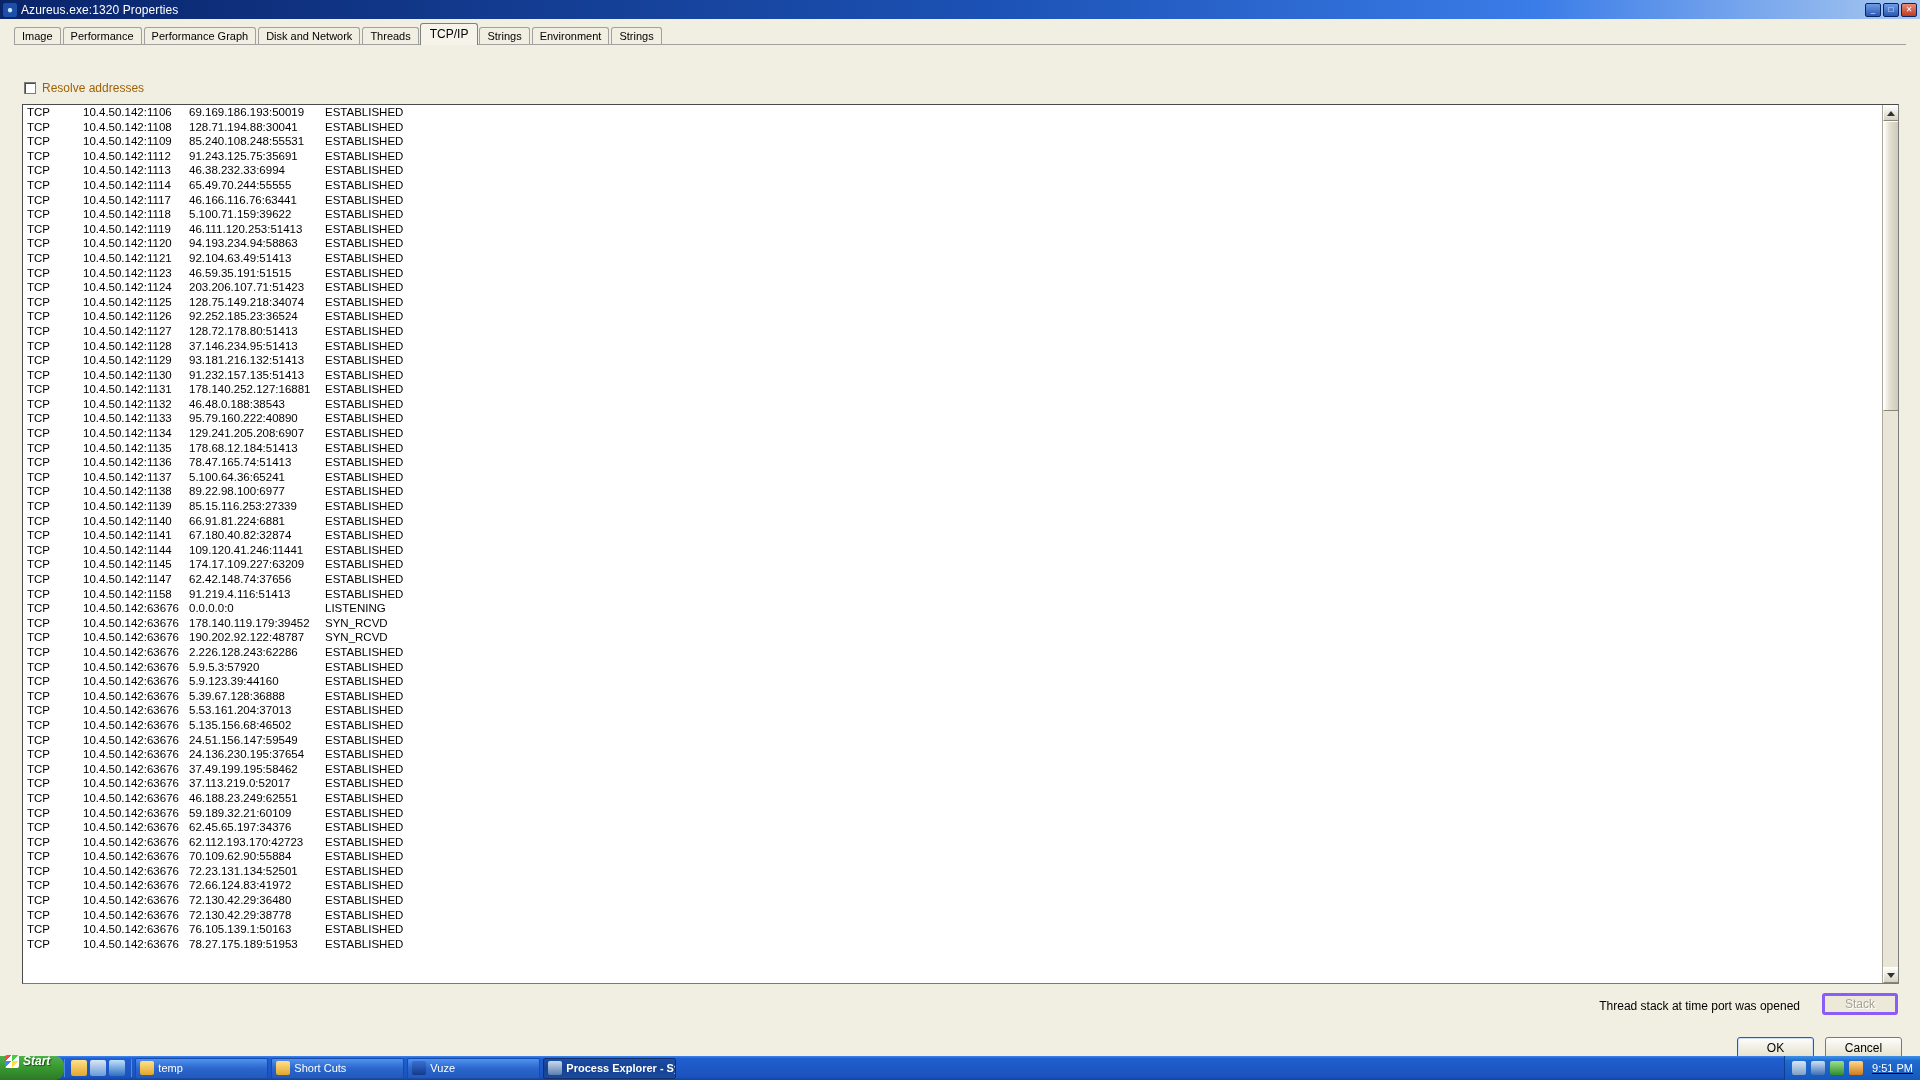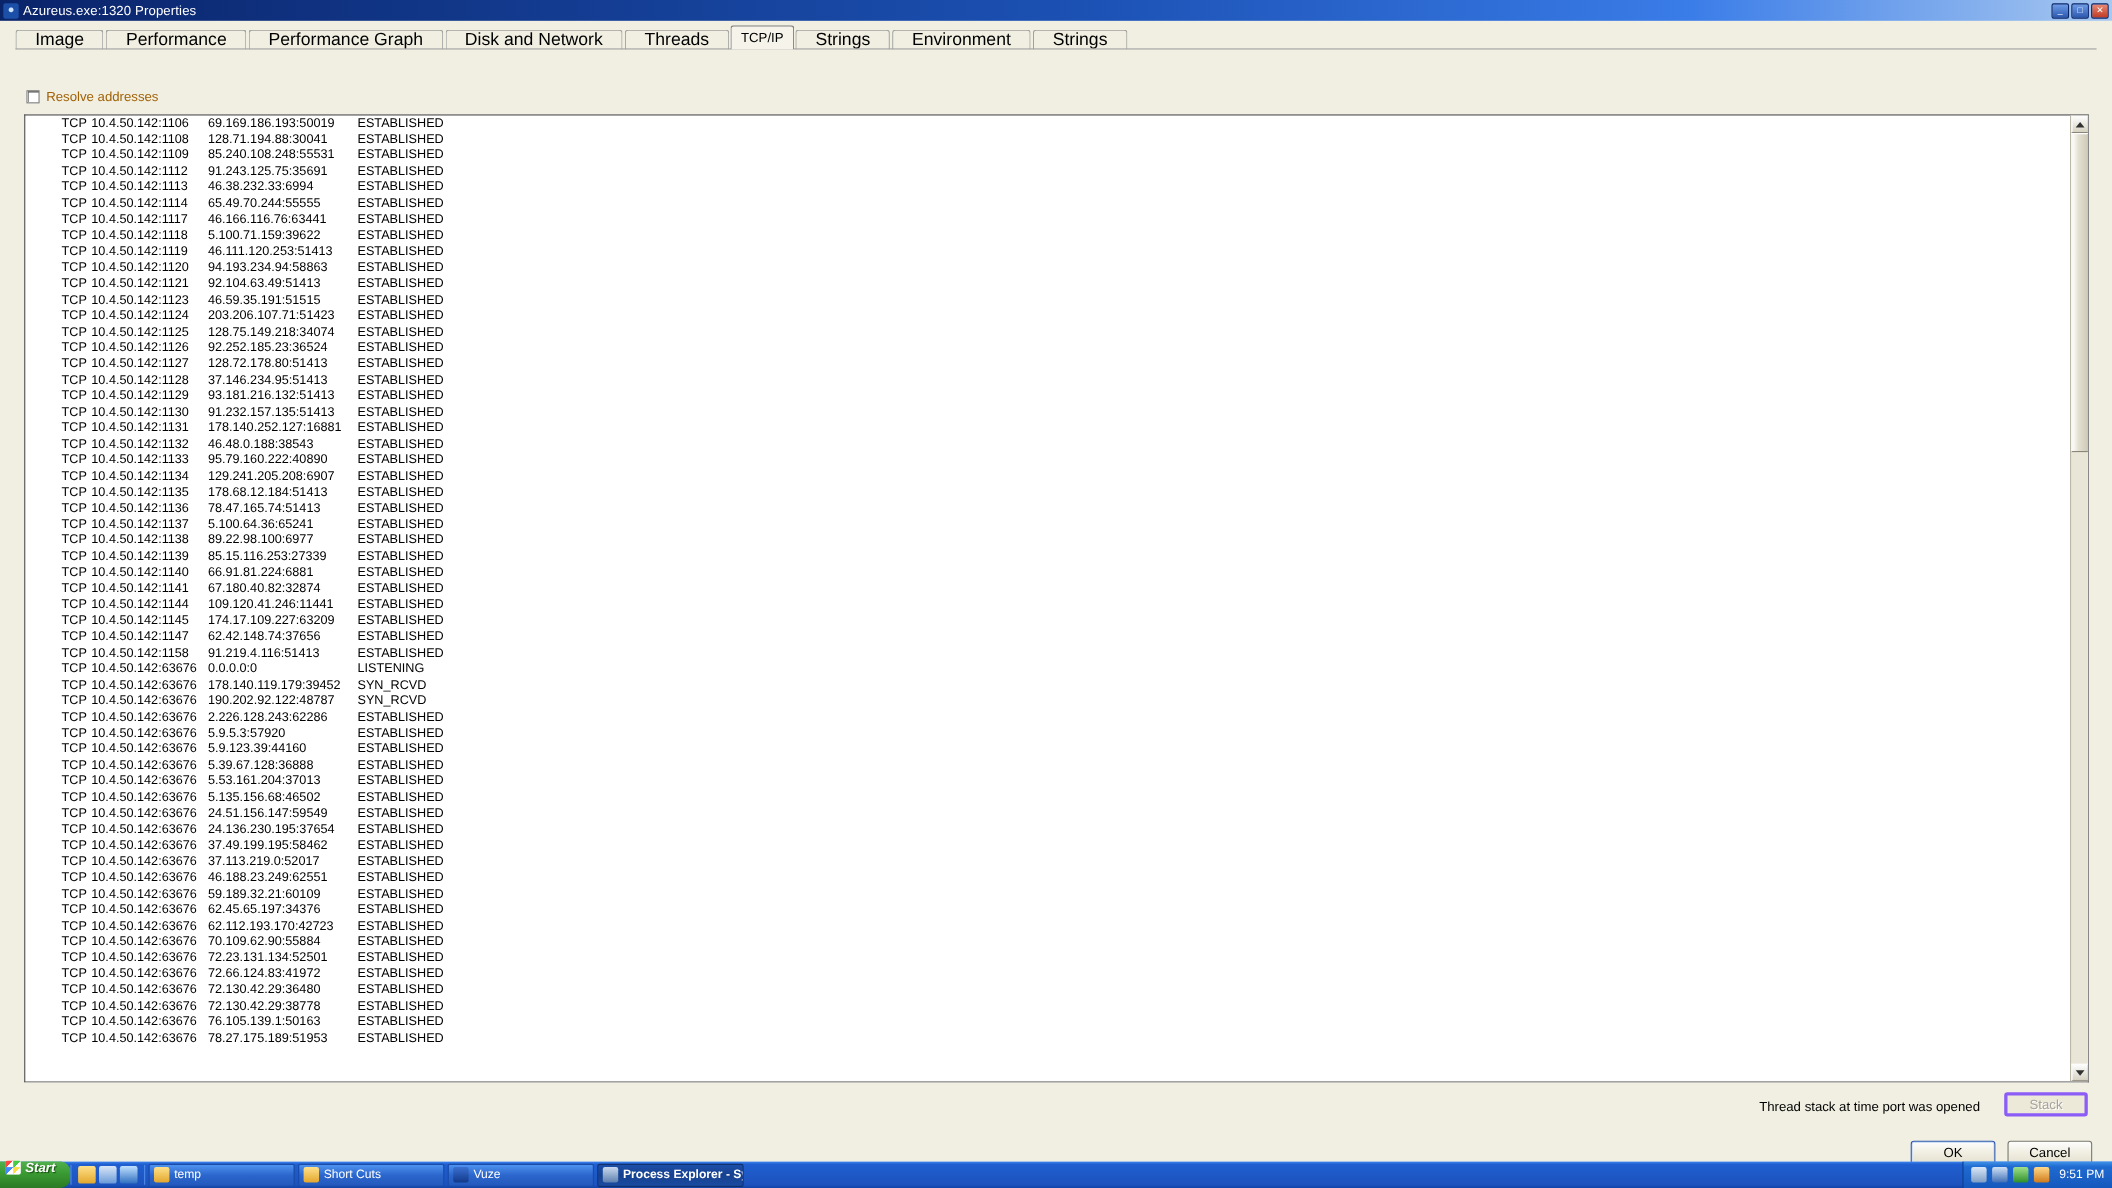--- a/index.html
+++ b/index.html
@@ -42,22 +42,22 @@
     background: #f1efe2;
   }
 
   
   #tabstrip {
     position: absolute; left: 14px; top: 4px; height: 22px;
     display: flex; align-items: flex-end;
   }
   .tab {
     height: 18px; line-height: 17px;
-    padding: 0 17px; margin-right: 2px;
-    font-size: 16px; color: #000;
+    padding: 0 7px; margin-right: 2px;
+    font-size: 11px; color: #000;
     background: #f1efe2;
     border: 1px solid #a0a0a0; border-bottom: none;
     border-radius: 3px 3px 0 0;
     white-space: nowrap;
   }
   .tab.active {
     height: 22px; line-height: 20px;
     background: #f6f4ea;
     border-color: #808080;
     font-size: 12px;
@@ -120,21 +120,21 @@
   .hcell.cfill { flex: 1 1 auto; border-right: none; }
 
   #rows { position: relative; }
   .row { display: flex; height: 14.6px; }
   .cell {
     font-size: 11.5px; color: #000;
     line-height: 14.6px;
     padding-left: 4px;
     white-space: nowrap; overflow: hidden;
   }
-  .cell.c0 { width: 56px; text-align: right; }
+  .cell.c0 { width: 56px; }
   .cell.c1 { width: 106px; }
   .cell.c2 { width: 136px; }
   .cell.c3 { width: 90px; }
 
   
   #vscroll {
     position: absolute; right: 0; top: 0; width: 16px; bottom: 0;
     background: #f1efe2; border-left: 1px solid #aca899;
   }
   .sbtn {
@@ -231,21 +231,21 @@
     font-weight: bold;
   }
   .task .ticon { width: 14px; height: 14px; margin-right: 4px; border-radius: 2px; flex: 0 0 auto; }
   .ticon.folder { background: linear-gradient(180deg,#ffe08a,#e3a72c); }
   .ticon.vuze { background: linear-gradient(180deg,#3a6fd0,#123a8a); }
   .ticon.pe { background: linear-gradient(180deg,#c8d8ee,#5d7fae); }
   #tray {
     margin-left: auto; height: 24px;
     background: linear-gradient(180deg,#3f92e8 0%,#1f6ad0 20%,#1558bd 100%);
     border-left: 1px solid #0d3f94;
-    display: flex; align-items: center; gap: 5px; padding: 0 7px;
+    display: flex; align-items: center; gap: 5px; padding: 0 7px; text-decoration: underline;
   }
   .trayicon { width: 14px; height: 14px; border-radius: 2px; }
   #tray-clock { color: #fff; font-size: 11px; margin-left: 4px; }
 </style>
 </head>
 <body>
 
 <div id="titlebar">
   <div id="title-icon">●</div>
   <div id="title-text">Azureus.exe:1320 Properties</div>

